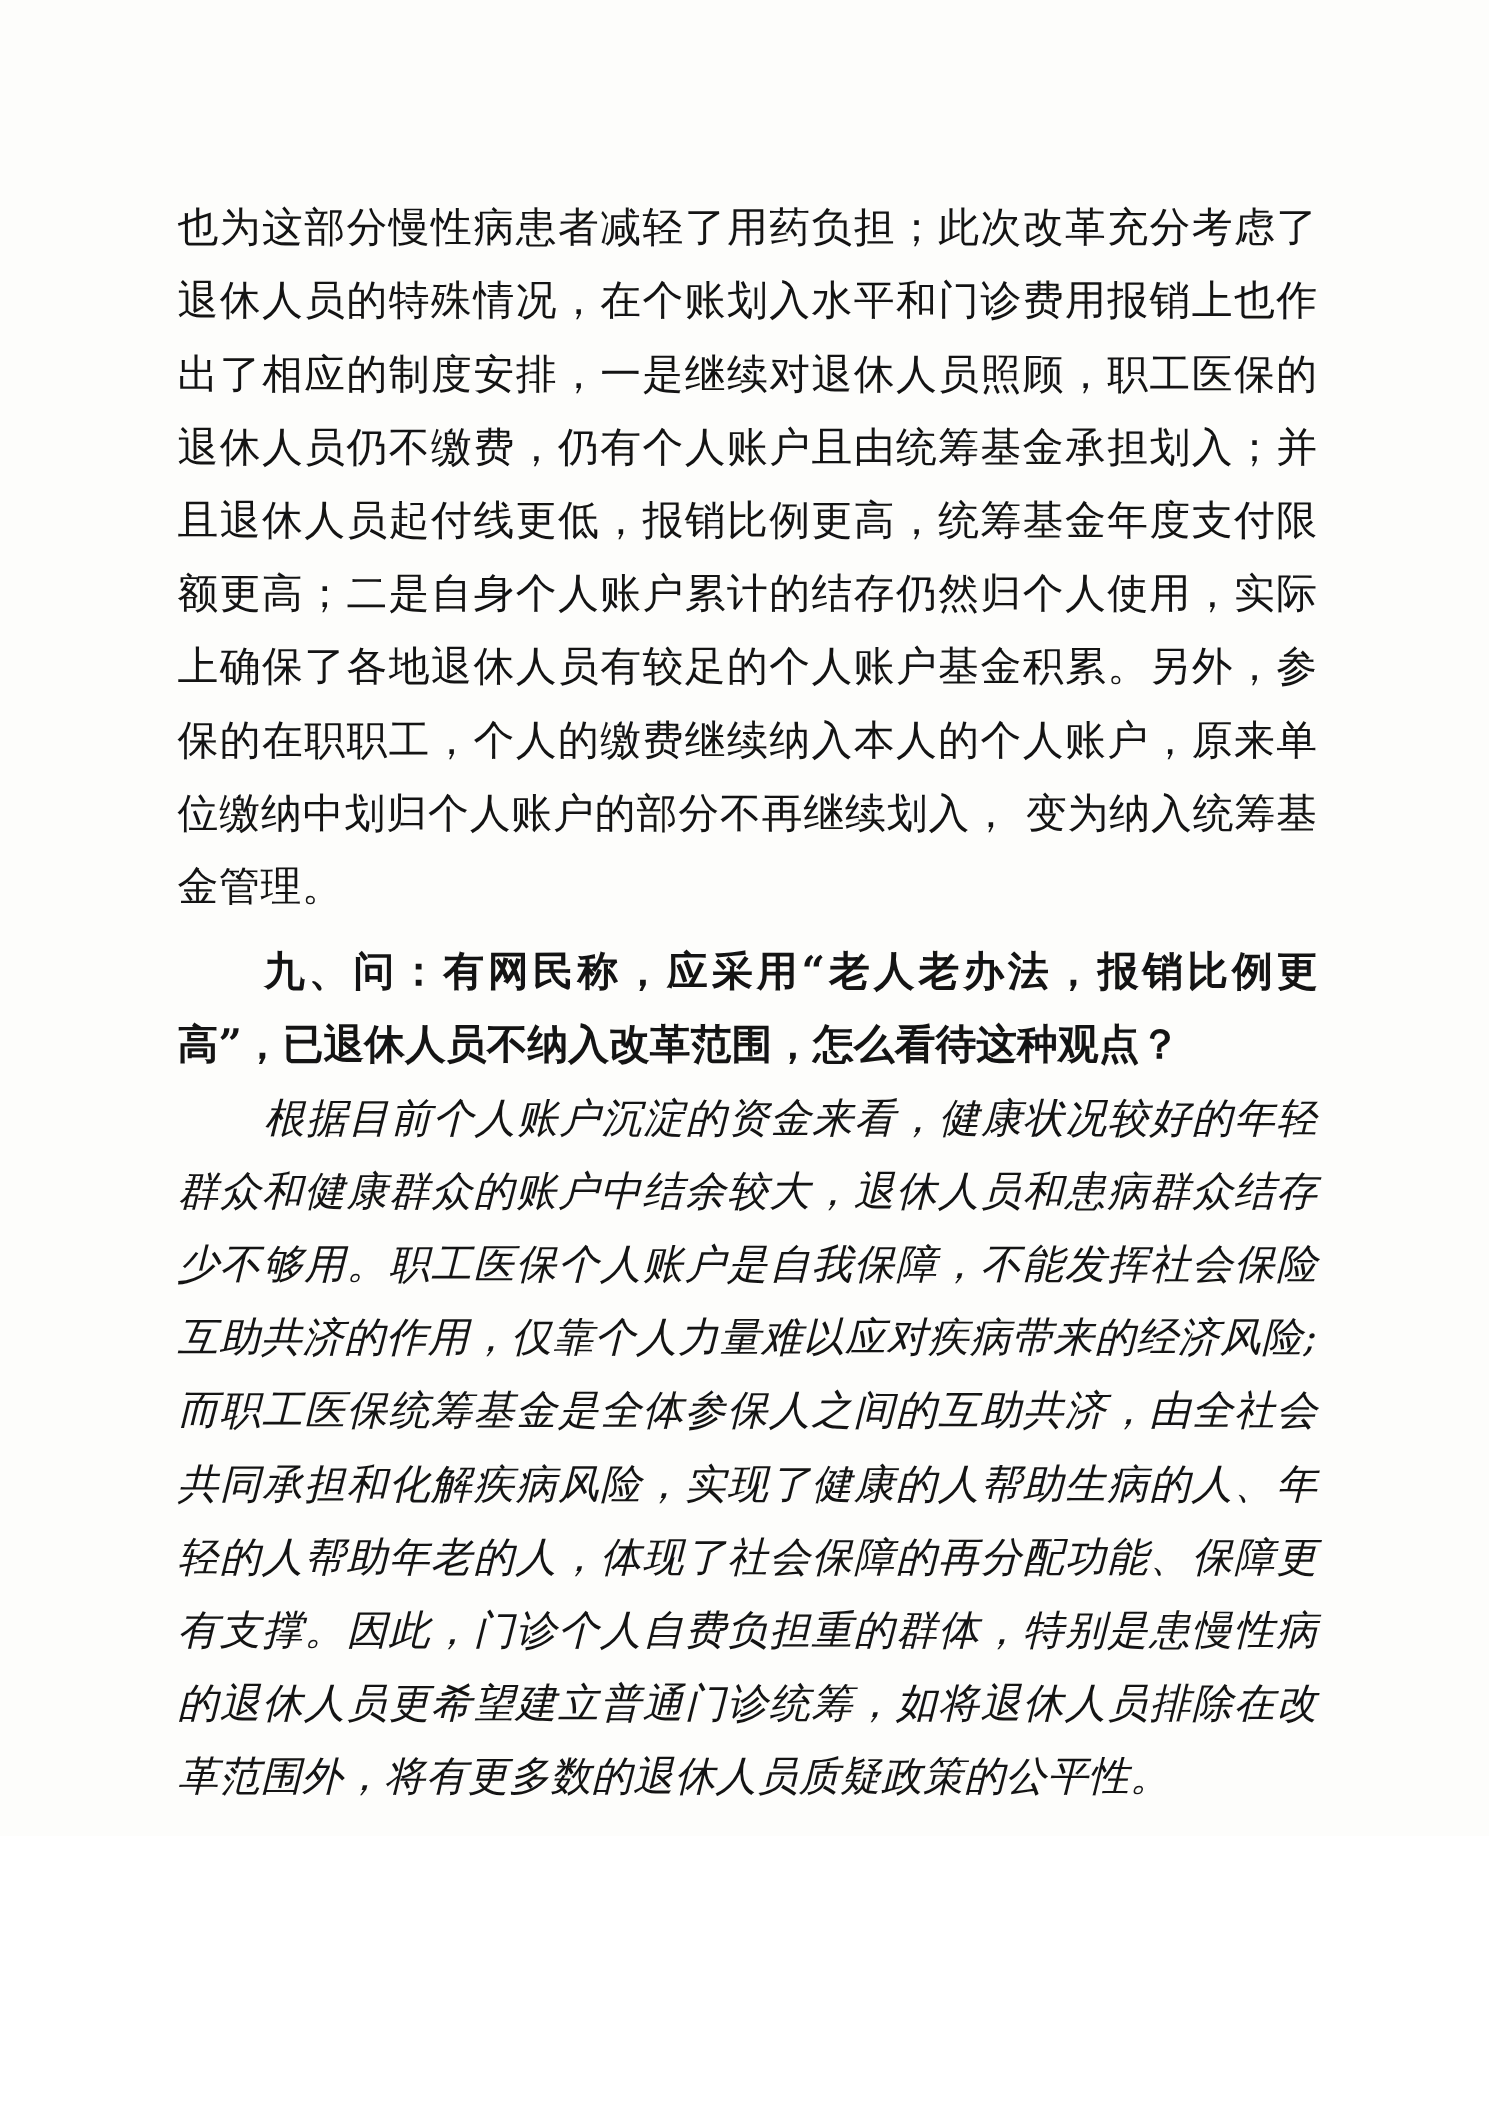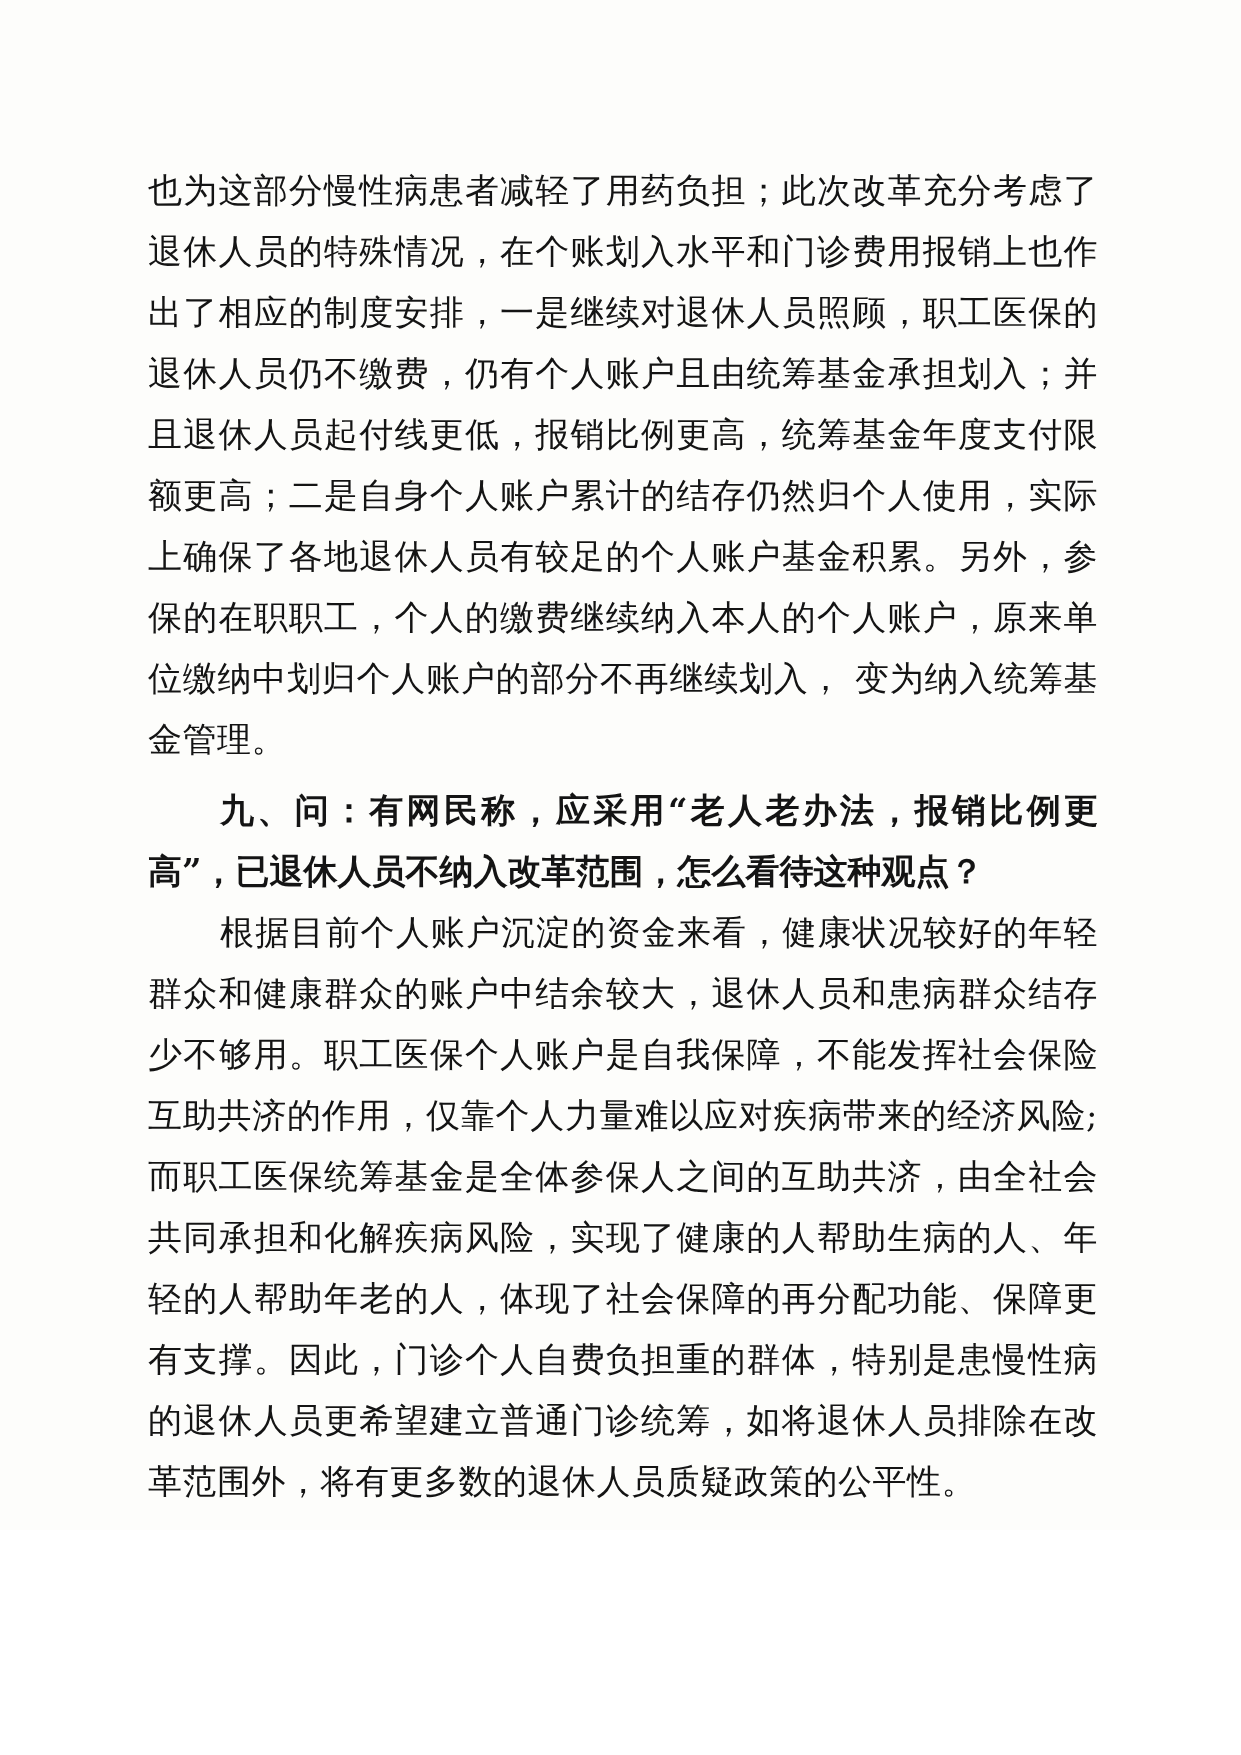--- a/index.html
+++ b/index.html
@@ -27,20 +27,21 @@
     line-height: 61px;
     color: #141414;
     text-align: justify;
     text-justify: inter-character;
     letter-spacing: 0.5px;
     margin: 0 0 0 0;
     text-indent: 0;
   }
   .para.indent {
     text-indent: 72px;
+    font-style: italic;
   }
   .para.heading {
     font-weight: bold;
     text-indent: 72px;
     letter-spacing: 0px;
     margin-top: 6px;
   }
   .gap-sm { height: 4px; }
   .footer {
     position: absolute;

